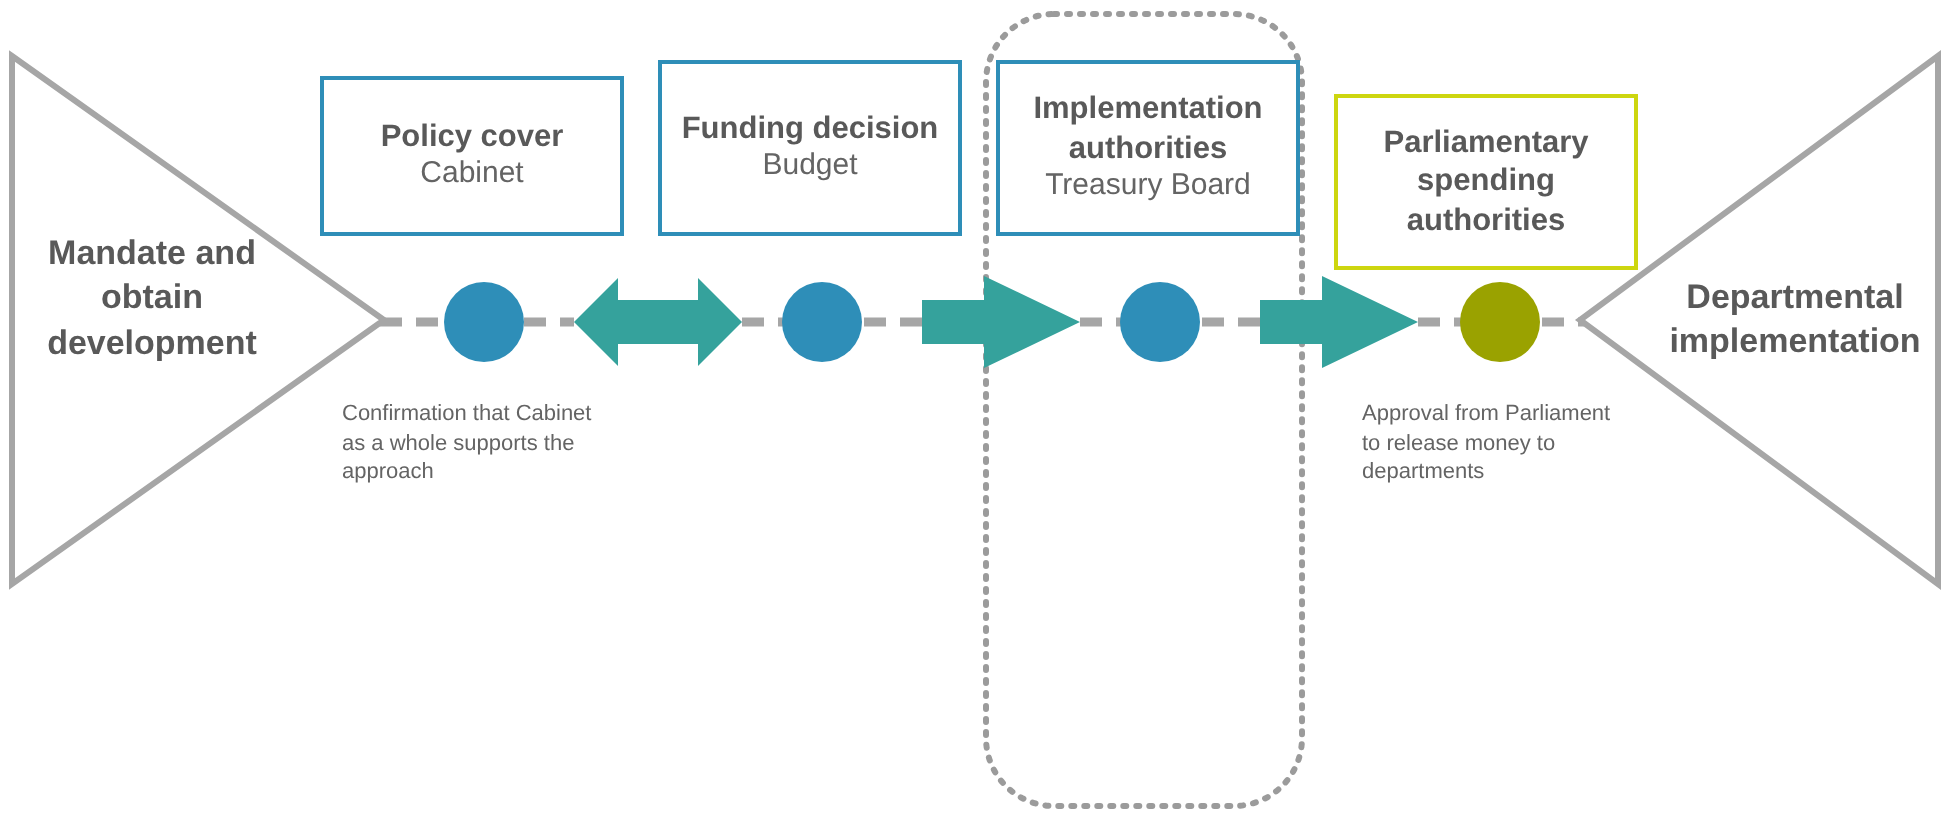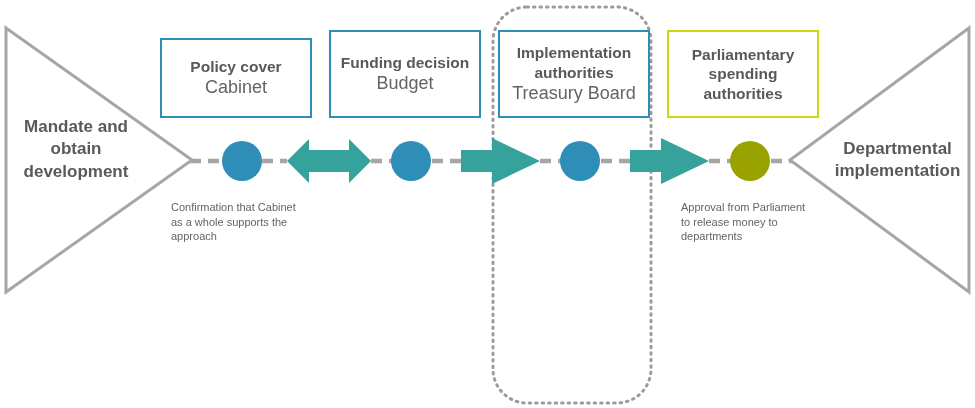--- a/index.html
+++ b/index.html
@@ -53,29 +53,30 @@
     border: 2.5px solid #2E8EB8;
     display: flex;
     flex-direction: column;
     align-items: center;
     justify-content: center;
     text-align: center;
     padding: 2px 4px;
   }
   .stage-box.accent-yellow {
     border-color: #CDD60F;
+    margin-top: 17px;
   }
   .stage-title {
     font-weight: bold;
     font-size: 15.5px;
     line-height: 1.25;
     color: #595959;
   }
   .stage-sub {
-    font-size: 18px;
+    font-size: 15px;
     line-height: 1.25;
     color: #646464;
     font-weight: normal;
   }
 
   #box-0 { left: 160px; top: 38px; width: 152px; height: 80px; }
   #box-1 { left: 329px; top: 30px; width: 152px; height: 88px; }
   #box-2 { left: 498px; top: 30px; width: 152px; height: 88px; }
   #box-3 { left: 667px; top: 30px; width: 152px; height: 88px; }
 

